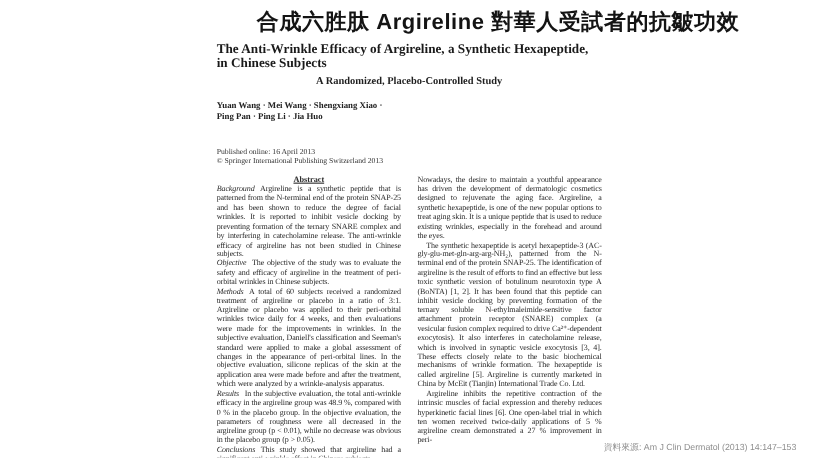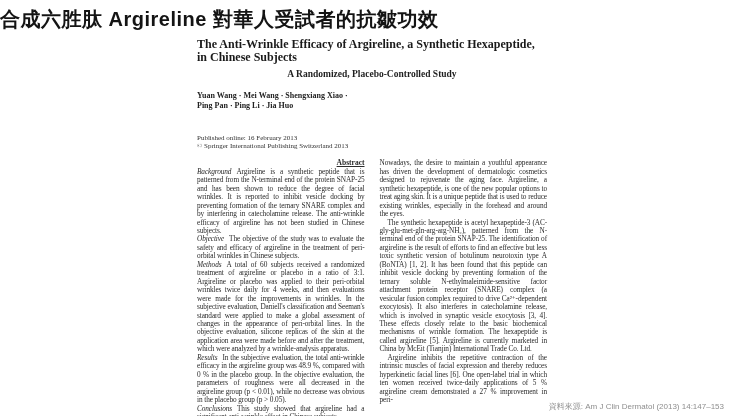--- a/index.html
+++ b/index.html
@@ -12,21 +12,21 @@
     width:740px; height:416px;
     background:#ffffff;
     overflow:hidden;
     font-family:"Liberation Serif","DejaVu Serif",serif;
     color:var(--text);
   }
   .page{ position:absolute; inset:0; width:740px; height:416px; overflow:hidden; }
 
   .cjk-title{
     position:absolute; top:6px; left:0; width:672px;
-    text-align:left;
+    text-align:right;
     font-family:"Liberation Sans","DejaVu Sans",sans-serif;
     font-weight:700;
     font-size:20px;
     letter-spacing:0.5px;
     color:#141414;
     white-space:nowrap;
   }
 
   .content{
     position:absolute; left:197px; top:38px; width:350px;
@@ -55,21 +55,21 @@
     flex:1 1 0;
     min-width:0;
     text-align:justify;
     font-size:7.3px;
     line-height:8.45px;
     letter-spacing:-0.1px;
     color:var(--body-text);
   }
   .col-heading{
     font-weight:700; font-size:7.5px; letter-spacing:0;
-    text-align:right;
+    text-align:center;
     text-decoration:underline;
   }
   .col p{ margin:0; }
   .sec-label{ font-style:italic; margin-right:5px; }
   .intro .col-heading{ margin-bottom:8.45px; }
   .intro p + p{ text-indent:8px; }
 
   .source-note{
     position:absolute; right:16px; bottom:4px;
     font-family:"Liberation Sans","DejaVu Sans",sans-serif;
@@ -93,21 +93,21 @@
     </div>
 
     <div class="study-subtitle">A Randomized, Placebo-Controlled Study</div>
 
     <div class="authors">
       <div>Yuan Wang · Mei Wang · Shengxiang Xiao ·</div>
       <div>Ping Pan · Ping Li · Jia Huo</div>
     </div>
 
     <div class="pubinfo">
-      <div>Published online: 16 February 2013</div>
+      <div>Published online: 16 April 2013</div>
       <div>© Springer International Publishing Switzerland 2013</div>
     </div>
 
     <div class="columns">
 
       <div class="col abstract">
         <div class="col-heading">Abstract</div>
 
           <p class="abs-sec"><span class="sec-label">Background</span><span>Argireline is a synthetic peptide that is patterned from the N-terminal end of the protein SNAP-25 and has been shown to reduce the degree of facial wrinkles. It is reported to inhibit vesicle docking by preventing formation of the ternary SNARE complex and by interfering in catecholamine release. The anti-wrinkle efficacy of argireline has not been studied in Chinese subjects.</span></p>
 

